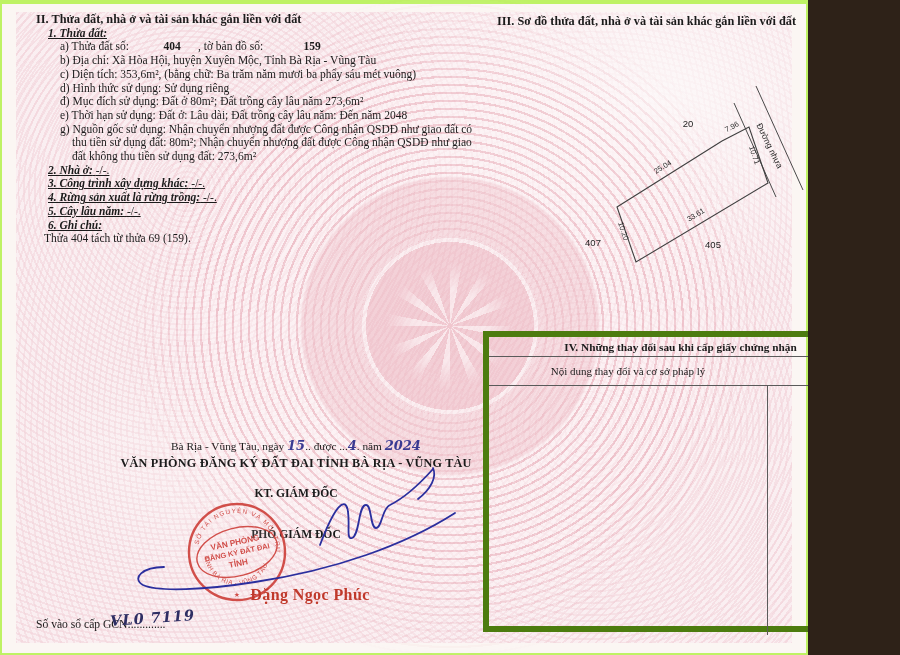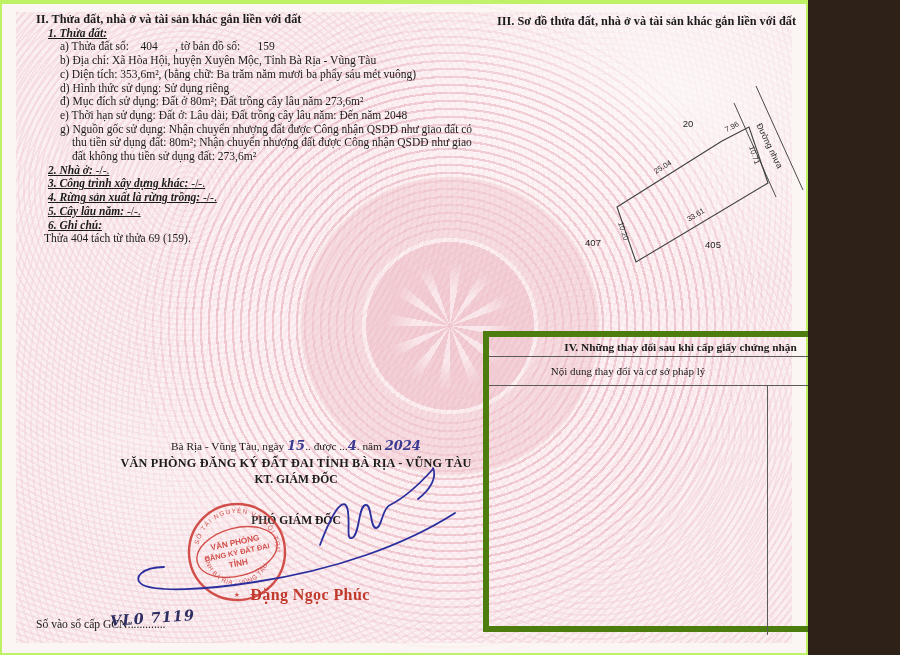--- a/index.html
+++ b/index.html
@@ -22,36 +22,36 @@
   .drum-star{position:absolute;left:386px;top:262px;width:128px;height:128px;border-radius:50%;opacity:.55;
     background:repeating-conic-gradient(rgba(255,255,255,.95) 0 11deg, rgba(238,185,195,.15) 11deg 30deg);
     -webkit-mask-image:radial-gradient(circle,#000 40%,rgba(0,0,0,0) 70%);
     mask-image:radial-gradient(circle,#000 40%,rgba(0,0,0,0) 70%);}
   .abs{position:absolute;}
   
   .sec2{left:36px;top:13px;width:444px;font-size:11.5px;line-height:13.7px;}
   .sec2 .h{font-weight:bold;font-size:12.3px;}
   .ind1{padding-left:12px;text-decoration:underline;} .ind2{padding-left:24px;} .ind3{padding-left:36px;} .ind-note{padding-left:8px;}
   .bi{font-weight:bold;font-style:italic;}
-  .b{font-weight:normal;}
+  .b{font-weight:bold;margin-left:23px;}
   
   .sec3-title{left:497px;top:14px;font-weight:bold;font-size:12.3px;}
   
   .tbl{left:483px;top:331px;width:395px;height:301px;border:6px solid #4d7c0f;box-sizing:border-box;
        font-size:11px;background:rgba(255,255,255,0.0);}
   .tbl .trow{display:flex;box-sizing:border-box;}
   .tbl .t-title{justify-content:center;align-items:center;height:20px;border-bottom:1px solid #5a5a5a;font-weight:bold;font-size:11.3px;}
   .tbl .t-head{height:29px;border-bottom:1px solid #5a5a5a;}
   .tbl .c1{width:278px;box-sizing:border-box;display:flex;align-items:center;justify-content:center;}
   .tbl .c2{flex:1;border-left:1px solid #5a5a5a;box-sizing:border-box;display:flex;align-items:center;justify-content:center;text-align:center;line-height:12.5px;padding:1px 4px;}
   .tbl .t-body{height:249px;}
   
   .sign{left:118px;top:438px;width:356px;text-align:center;font-size:11.3px;}
   .sign .office{font-weight:bold;font-size:12.2px;margin-top:3px;letter-spacing:.2px;}
-  .sign .kt{font-weight:bold;font-size:11.6px;margin-top:2px;}
+  .sign .kt{font-weight:bold;font-size:11.6px;margin-top:16px;}
   .sign .pgd{font-weight:bold;font-size:11.6px;margin-top:28px;}
   .hand{font-family:"DejaVu Serif",serif;font-style:italic;font-weight:bold;color:#3a3a92;font-size:13px;}
   .signer{left:222px;top:586px;width:176px;text-align:center;color:#c0392b;font-weight:bold;font-size:16px;letter-spacing:.4px;}
   
   .footer{left:36px;top:618px;font-size:11.6px;}
   .gcn-hand{left:110px;top:609px;font-family:"DejaVu Serif",serif;font-style:italic;font-weight:bold;
             color:#2e2e63;font-size:14.5px;transform:rotate(-4deg);letter-spacing:1px;}
   svg text{font-family:"Liberation Sans","DejaVu Sans",sans-serif;}
 </style>
 </head>

